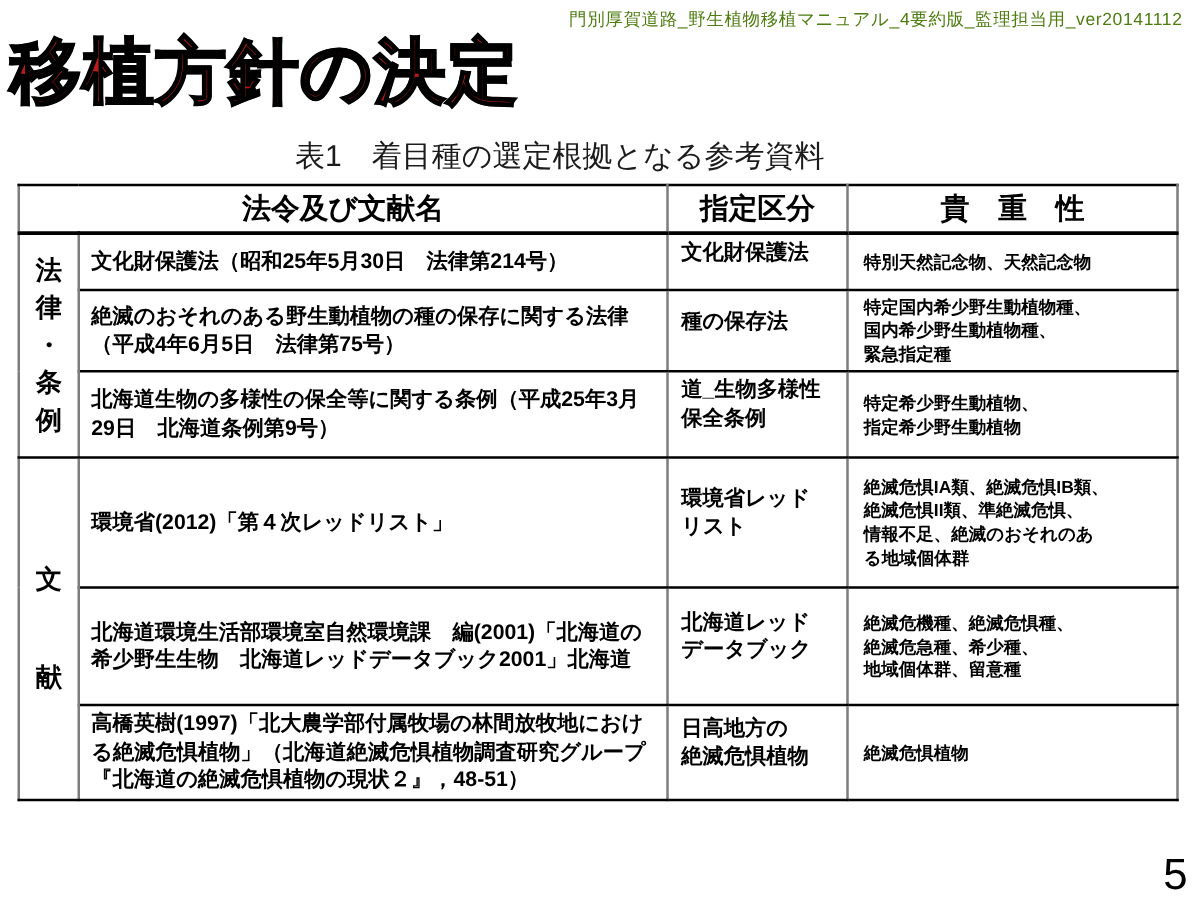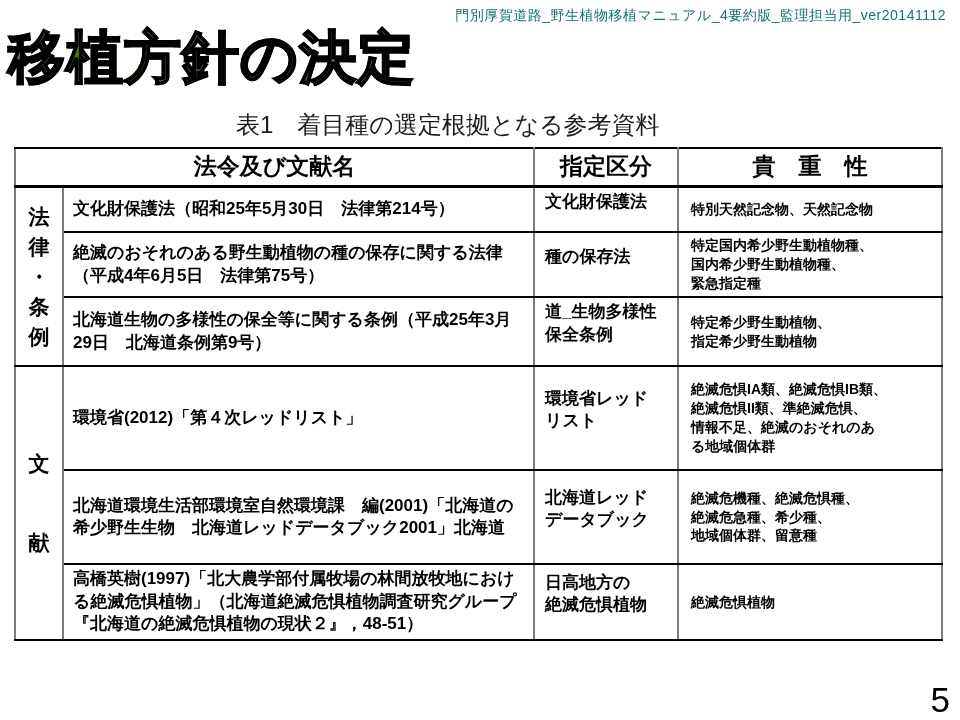--- a/index.html
+++ b/index.html
@@ -10,33 +10,33 @@
     font-family: "Liberation Sans", "DejaVu Sans", sans-serif;
     color: #000;
     overflow: hidden;
   }
 
   .watermark {
     position: absolute;
     top: 7px;
     right: 14px;
     font-size: 14px;
-    color: #0f766e;
+    color: #4d7c0f;
     letter-spacing: 0.5px;
     white-space: nowrap;
   }
 
   .slide-title {
     position: absolute;
     top: 20px;
     left: 8px;
     font-size: 57px;
     font-weight: 900;
     letter-spacing: 1px;
-    color: #4d7c0f;
+    color: #b91c1c;
     -webkit-text-stroke: 2px #000;
     text-shadow: 0.7px 0 0 #000, -0.7px 0 0 #000, 0 0.7px 0 #000, 0 -0.7px 0 #000;
     white-space: nowrap;
   }
 
   .table-caption {
     position: absolute;
     top: 109px;
     left: 236px;
     font-size: 24px;

